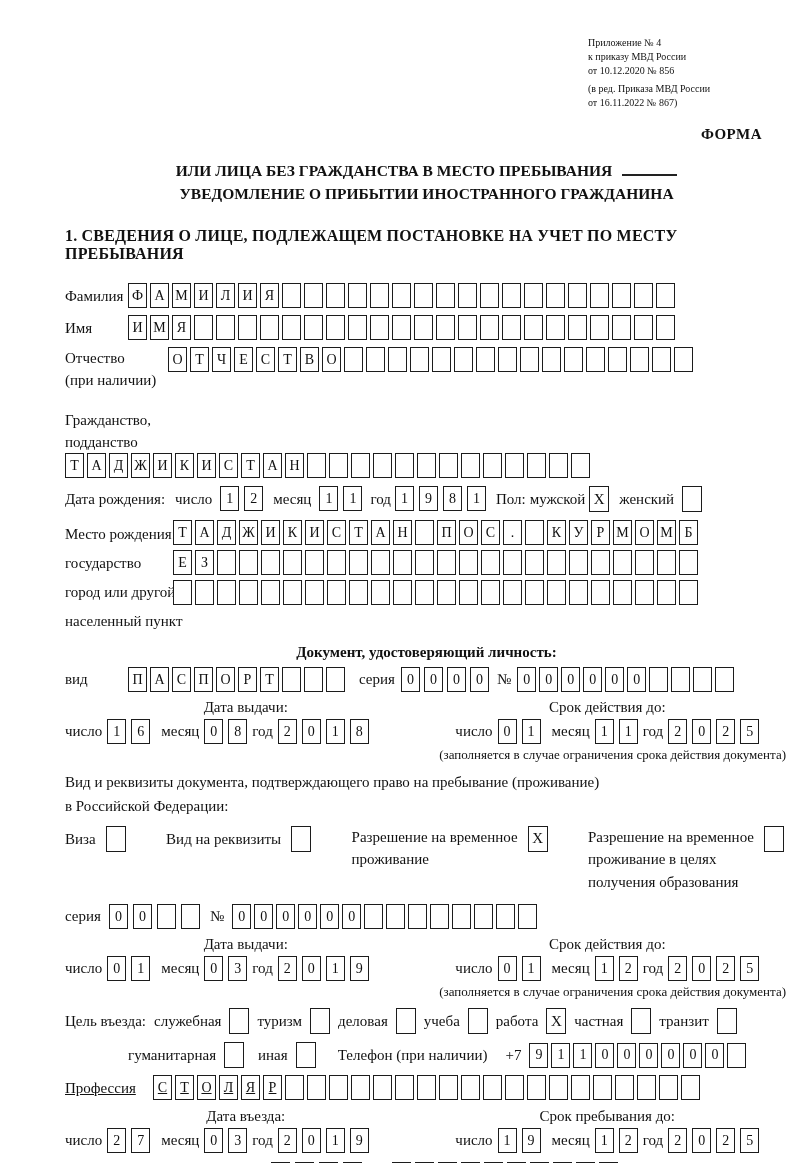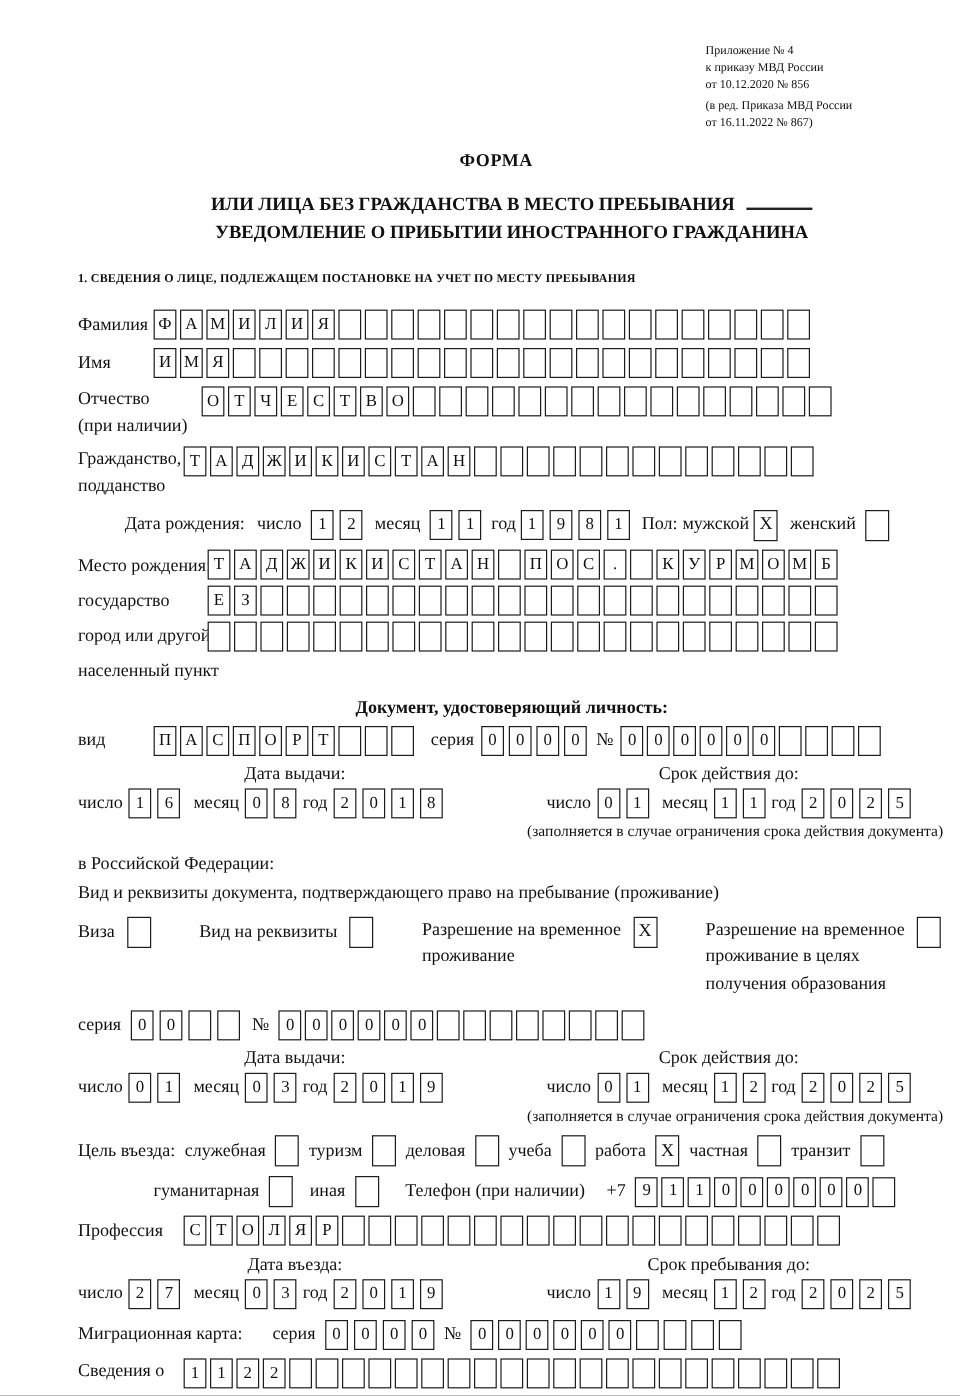--- a/index.html
+++ b/index.html
@@ -6,24 +6,24 @@
   html,body { background:#888; }
   .page {
     width:800px; height:1163px; background:#ffffff; color:#111;
     font-family:"Liberation Serif","DejaVu Serif",serif;
     font-size:15px; padding:36px 12px 0 65px; position:relative; margin:0 auto;
     overflow:hidden;
   }
   .hdr-block { width:190px; margin-left:auto; margin-right:10px;
     font-size:10px; line-height:1.42; }
   .hdr-block .rev { margin-top:3px; }
-  .forma { text-align:center; margin:16px 26px 0 0; font-weight:bold; font-size:15px; letter-spacing:.5px; }
+  .forma { text-align:right; margin:16px 26px 0 0; font-weight:bold; font-size:15px; letter-spacing:.5px; }
   .title { text-align:center; font-weight:bold; font-size:15.5px; line-height:1.5; margin-top:16px; }
   .blank-line { display:inline-block; width:55px; border-bottom:2px solid #222; height:14px; margin-left:10px; }
-  .sec-heading { font-weight:bold; font-size:10px; margin-top:22px; letter-spacing:.2px; }
+  .sec-heading { font-weight:bold; font-size:16px; margin-top:22px; letter-spacing:.2px; }
 
   .row { display:flex; align-items:flex-start; margin-top:5px; }
   .lbl { line-height:27px; white-space:nowrap; }
   .lbl2 { line-height:22px; white-space:nowrap; }
   .w63  { width:63px;  flex:none; }
   .w100 { width:103px; flex:none; }
   .w85  { width:88px;  flex:none; }
   .w105 { width:108px; flex:none; }
   .w140 { width:148px; flex:none; }
   .ml4{margin-left:4px;} .ml6{margin-left:6px;} .ml8{margin-left:8px;} .ml10{margin-left:10px;} .ml14{margin-left:14px;}
@@ -166,21 +166,21 @@
         <div class="box"></div>
         <div class="box"></div>
         <div class="box"></div>
         <div class="box"></div>
         <div class="box"></div>
         <div class="box"></div>
         <div class="box"></div>
       </div>
   </div>
 
-  <div class="row" style="margin-top:6px;">
+  <div class="row" style="margin-top:18px;flex-direction:column;">
     <div class="w85">
       <div class="lbl2">Гражданство,</div>
       <div class="lbl2">подданство</div>
     </div>
     <div class="boxes">
         <div class="box">Т</div>
         <div class="box">А</div>
         <div class="box">Д</div>
         <div class="box">Ж</div>
         <div class="box">И</div>
@@ -199,21 +199,21 @@
         <div class="box"></div>
         <div class="box"></div>
         <div class="box"></div>
         <div class="box"></div>
         <div class="box"></div>
         <div class="box"></div>
         <div class="box"></div>
       </div>
   </div>
 
-  <div class="row" style="margin-top:8px; align-items:center;margin-left:39px;">
+  <div class="row" style="margin-top:8px; align-items:flex-start;">
     <span class="lbl">Дата рождения:</span>
     <span class="lbl ml10">число</span>
     <div class="boxes ml8" style="gap:5px;">
         <div class="box">1</div>
         <div class="box">2</div>
       </div>
     <span class="lbl ml10">месяц</span>
     <div class="boxes ml8" style="gap:5px;">
         <div class="box">1</div>
         <div class="box">1</div>
@@ -401,22 +401,22 @@
             <div class="box">0</div>
             <div class="box">2</div>
             <div class="box">5</div>
           </div>
       </div>
       <div class="note">(заполняется в случае ограничения срока действия документа)</div>
     </div>
   </div>
 
   <div class="intro">
+    <div>Вид и реквизиты документа, подтверждающего право на пребывание (проживание)</div>
     <div>в Российской Федерации:</div>
-    <div>Вид и реквизиты документа, подтверждающего право на пребывание (проживание)</div>
   </div>
 
   <div class="opts-row">
     <div class="opt">
       <span class="lbl2" style="line-height:26px;">Виза</span>
       <div class="box chk" style="margin-left:0;"></div>
     </div>
     <div class="opt">
       <span class="lbl2" style="line-height:26px;">Вид на реквизиты</span>
       <div class="box chk"></div>
@@ -545,21 +545,21 @@
         <div class="box">0</div>
         <div class="box">0</div>
         <div class="box">0</div>
         <div class="box">0</div>
         <div class="box">0</div>
         <div class="box">0</div>
         <div class="box"></div>
       </div>
   </div>
 
-  <div class="row" style="margin-top:7px;">
+  <div class="row" style="margin-top:7px;text-decoration:underline;">
     <div class="lbl w85">Профессия</div>
     <div class="boxes">
         <div class="box">С</div>
         <div class="box">Т</div>
         <div class="box">О</div>
         <div class="box">Л</div>
         <div class="box">Я</div>
         <div class="box">Р</div>
         <div class="box"></div>
         <div class="box"></div>

